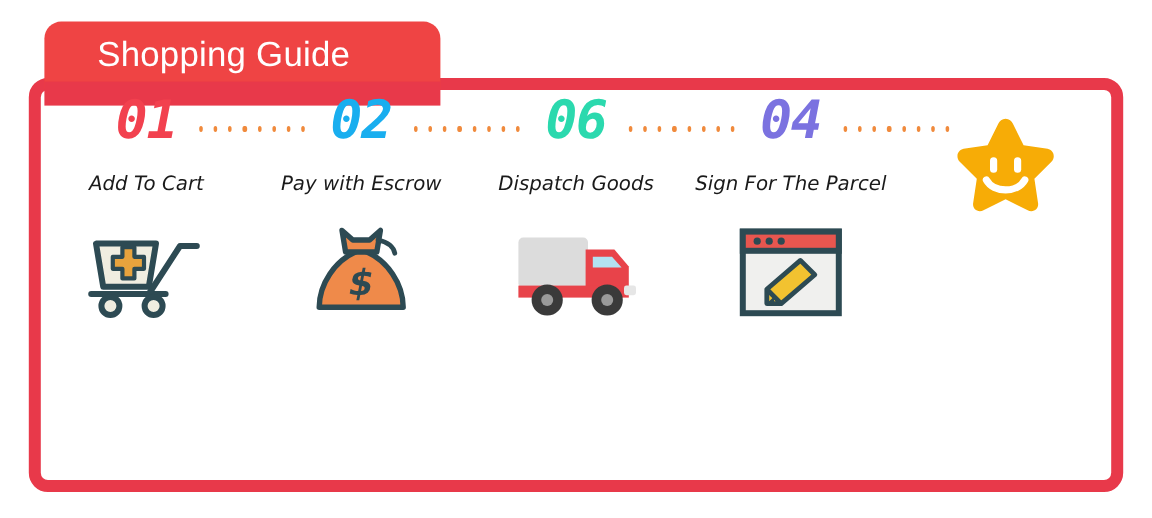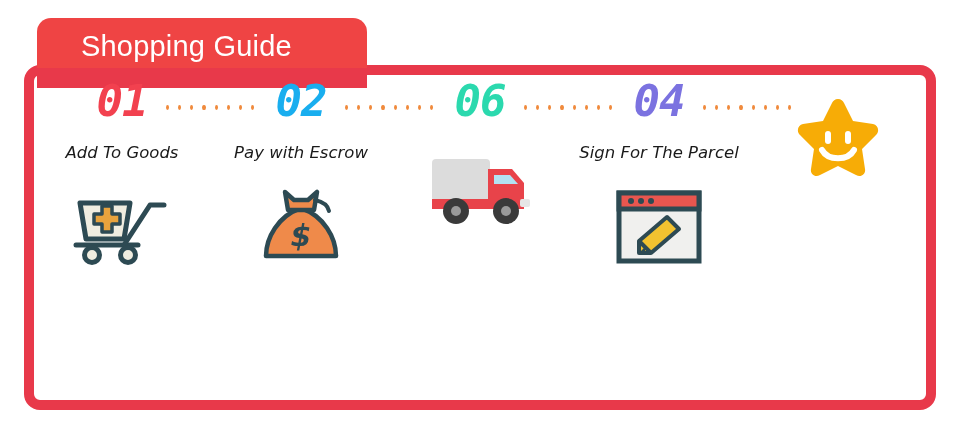--- a/index.html
+++ b/index.html
@@ -160,21 +160,21 @@
       <div class="connector">
         <i style="background: rgb(240, 138, 60);"></i>
           <i style="background: rgb(240, 138, 60);"></i>
           <i style="background: rgb(240, 138, 60);"></i>
           <i style="background: rgb(240, 138, 60);"></i>
           <i style="background: rgb(240, 138, 60);"></i>
           <i style="background: rgb(240, 138, 60);"></i>
           <i style="background: rgb(240, 138, 60);"></i>
           <i style="background: rgb(240, 138, 60);"></i>
       </div>
-      <div class="step-label">Add To Goods</div>
+      <div class="step-label">Add To Cart</div>
       <div class="step-icon">
         <svg width="100" height="80" viewBox="0 0 100 80">
           <path d="M8 16 H58 L52 52 H14 Z" fill="#f0ede0" stroke="#2d4a53" stroke-width="5" stroke-linejoin="round"></path>
           <path d="M22 27 h8 v-8 h10 v8 h8 v10 h-8 v8 h-10 v-8 h-8 z" fill="#e8a33d" stroke="#2d4a53" stroke-width="3.5" stroke-linejoin="round"></path>
           <path d="M4 58 H66" stroke="#2d4a53" stroke-width="5" stroke-linecap="round"></path>
           <path d="M52 58 L78 18 H92" fill="none" stroke="#2d4a53" stroke-width="5" stroke-linecap="round" stroke-linejoin="round"></path>
           <circle cx="20" cy="68" r="7.5" fill="#f0ede0" stroke="#2d4a53" stroke-width="5"></circle>
           <circle cx="56" cy="68" r="7.5" fill="#f0ede0" stroke="#2d4a53" stroke-width="5"></circle>
         </svg>
       </div>
@@ -208,20 +208,21 @@
       <div class="connector">
         <i style="background: rgb(240, 138, 60);"></i>
           <i style="background: rgb(240, 138, 60);"></i>
           <i style="background: rgb(240, 138, 60);"></i>
           <i style="background: rgb(240, 138, 60);"></i>
           <i style="background: rgb(240, 138, 60);"></i>
           <i style="background: rgb(240, 138, 60);"></i>
           <i style="background: rgb(240, 138, 60);"></i>
           <i style="background: rgb(240, 138, 60);"></i>
       </div>
+      <div class="step-label">Dispatch Goods</div>
       <div class="step-icon">
         <svg width="104" height="78" viewBox="0 0 104 78">
           <rect x="4" y="10" width="58" height="42" rx="4" fill="#dcdcdc"></rect>
           <path d="M60 20 H84 L96 34 V56 H60 Z" fill="#e8434a"></path>
           <rect x="4" y="50" width="92" height="10" fill="#e8434a"></rect>
           <path d="M66 26 H82 L90 35 H66 Z" fill="#b3e2f2"></path>
           <rect x="92" y="50" width="10" height="8" rx="2" fill="#e6e6e6"></rect>
           <circle cx="28" cy="62" r="13" fill="#3a3a3a"></circle>
           <circle cx="28" cy="62" r="5" fill="#9a9a9a"></circle>
           <circle cx="78" cy="62" r="13" fill="#3a3a3a"></circle>

